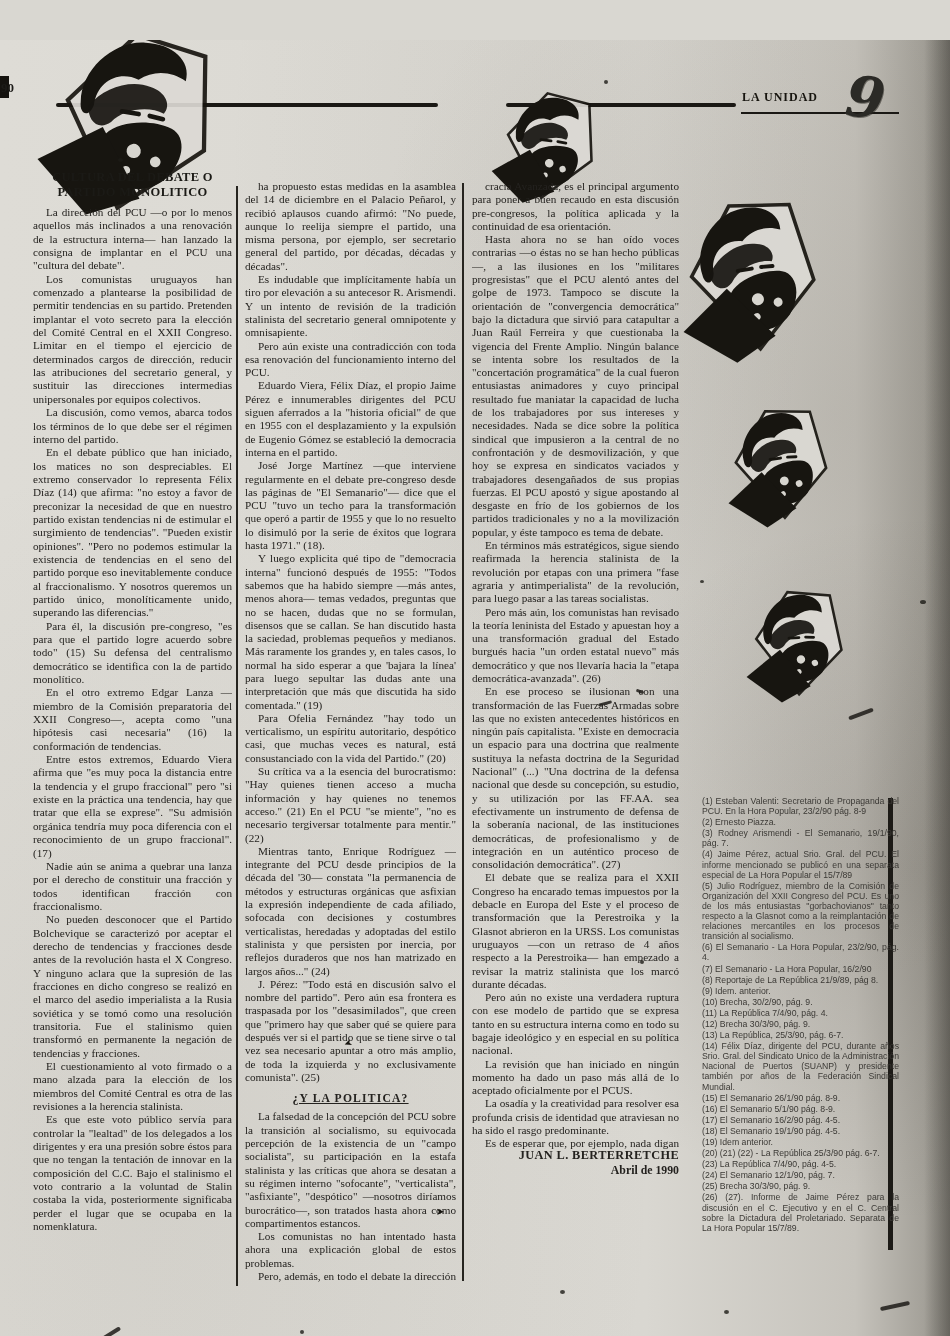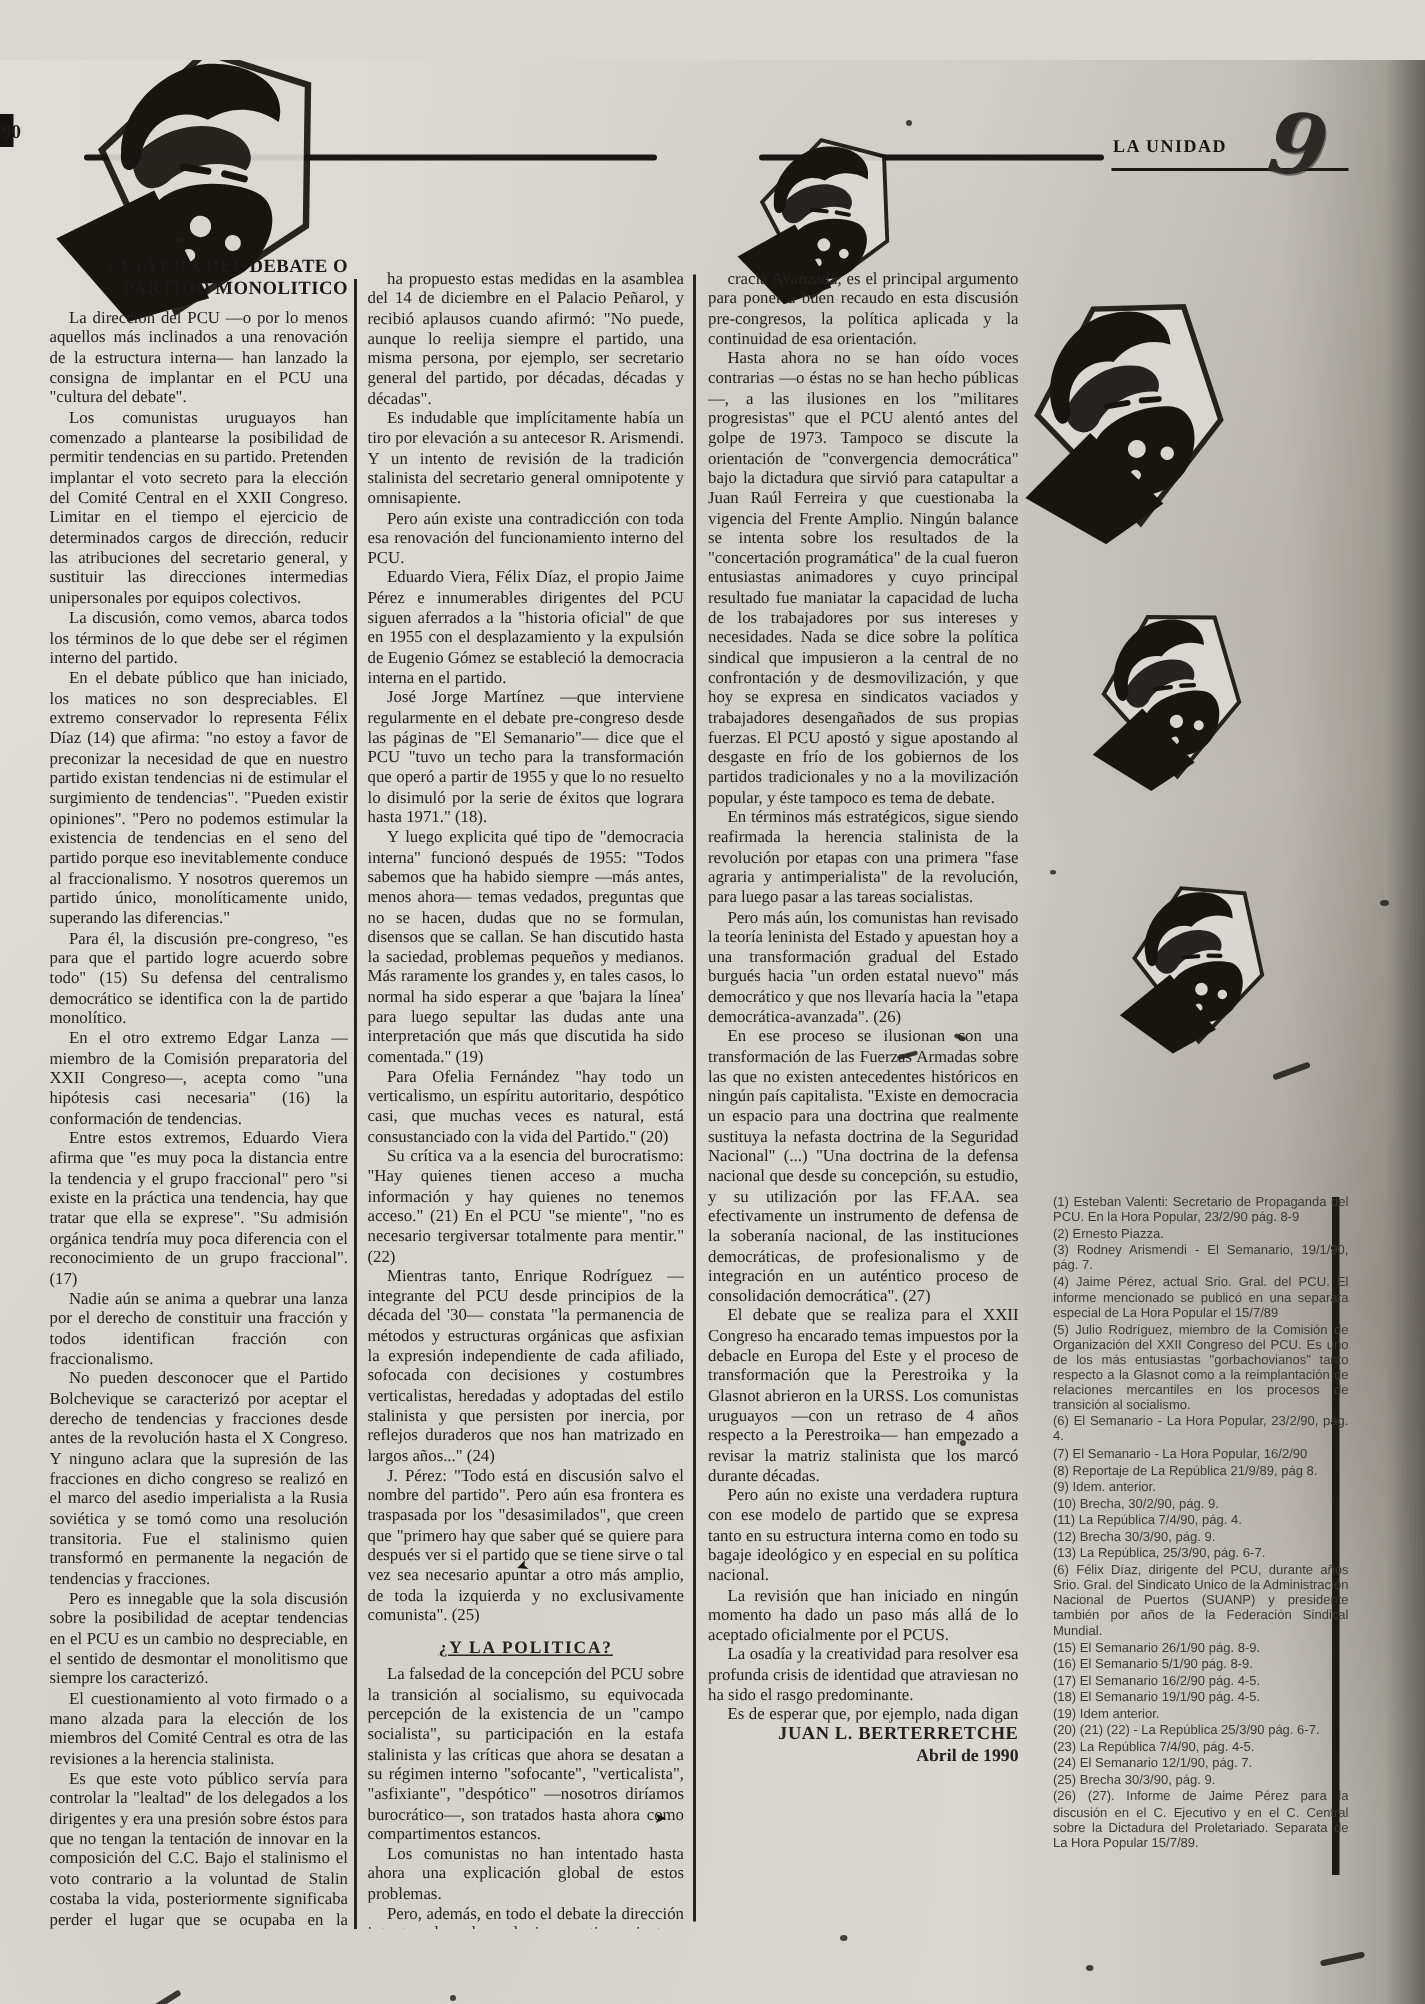--- a/index.html
+++ b/index.html
@@ -27,21 +27,21 @@
     font-style:italic;font-weight:bold;font-size:56px;color:#2b2a26;
     transform:rotate(7deg);text-shadow:1px 1px 0 rgba(40,38,32,.55);
   }
   
   .col{position:absolute;text-align:justify;overflow:hidden;}
   .col p{margin:0;text-indent:13px;}
   .col1{left:33px;top:130px;width:199px;height:1118px;font-size:11.2px;line-height:13.35px;}
   .col2{left:245px;top:140px;width:211px;height:1106px;font-size:11.2px;line-height:13.3px;}
   .col3{left:472px;top:140px;width:207px;height:972px;font-size:11.2px;line-height:13.3px;}
   .article-title{margin:0 0 6px;text-align:center;font-size:12.5px;line-height:15px;font-weight:bold;letter-spacing:.3px;text-indent:0;color:#1b1a16;}
-  .article-title span{display:block;text-align:right;}
+  .article-title span{display:block;}
   .mid-heading{margin:8px 0 5px;text-align:center;font-weight:bold;font-size:11.6px;letter-spacing:1.2px;text-indent:0;text-decoration:underline;}
   .signature{position:absolute;left:472px;top:1108px;width:207px;text-align:right;font-weight:bold;}
   .signature .sig-name{font-size:12.3px;letter-spacing:.4px;}
   .signature .sig-date{font-size:11.8px;}
   
   .footnotes{
     position:absolute;left:702px;top:756px;width:197px;height:460px;overflow:hidden;
     font-family:"Liberation Sans",sans-serif;font-size:8.7px;line-height:10.1px;
     color:#3b3935;text-align:justify;
   }
@@ -124,21 +124,20 @@
     <div>
         <p>La dirección del PCU —o por lo menos aquellos más inclinados a una renovación de la estructura interna— han lanzado la consigna de implantar en el PCU una "cultura del debate".</p>
         <p>Los comunistas uruguayos han comenzado a plantearse la posibilidad de permitir tendencias en su partido. Pretenden implantar el voto secreto para la elección del Comité Central en el XXII Congreso. Limitar en el tiempo el ejercicio de determinados cargos de dirección, reducir las atribuciones del secretario general, y sustituir las direcciones intermedias unipersonales por equipos colectivos.</p>
         <p>La discusión, como vemos, abarca todos los términos de lo que debe ser el régimen interno del partido.</p>
         <p>En el debate público que han iniciado, los matices no son despreciables. El extremo conservador lo representa Félix Díaz (14) que afirma: "no estoy a favor de preconizar la necesidad de que en nuestro partido existan tendencias ni de estimular el surgimiento de tendencias". "Pueden existir opiniones". "Pero no podemos estimular la existencia de tendencias en el seno del partido porque eso inevitablemente conduce al fraccionalismo. Y nosotros queremos un partido único, monolíticamente unido, superando las diferencias."</p>
         <p>Para él, la discusión pre-congreso, "es para que el partido logre acuerdo sobre todo" (15) Su defensa del centralismo democrático se identifica con la de partido monolítico.</p>
         <p>En el otro extremo Edgar Lanza —miembro de la Comisión preparatoria del XXII Congreso—, acepta como "una hipótesis casi necesaria" (16) la conformación de tendencias.</p>
         <p>Entre estos extremos, Eduardo Viera afirma que "es muy poca la distancia entre la tendencia y el grupo fraccional" pero "si existe en la práctica una tendencia, hay que tratar que ella se exprese". "Su admisión orgánica tendría muy poca diferencia con el reconocimiento de un grupo fraccional". (17)</p>
         <p>Nadie aún se anima a quebrar una lanza por el derecho de constituir una fracción y todos identifican fracción con fraccionalismo.</p>
         <p>No pueden desconocer que el Partido Bolchevique se caracterizó por aceptar el derecho de tendencias y fracciones desde antes de la revolución hasta el X Congreso. Y ninguno aclara que la supresión de las fracciones en dicho congreso se realizó en el marco del asedio imperialista a la Rusia soviética y se tomó como una resolución transitoria. Fue el stalinismo quien transformó en permanente la negación de tendencias y fracciones.</p>
-        <p>Pero es innegable que la sola discusión sobre la posibilidad de aceptar tendencias en el PCU es un cambio no despreciable, en el sentido de desmontar el monolitismo que siempre los caracterizó.</p>
         <p>El cuestionamiento al voto firmado o a mano alzada para la elección de los miembros del Comité Central es otra de las revisiones a la herencia stalinista.</p>
         <p>Es que este voto público servía para controlar la "lealtad" de los delegados a los dirigentes y era una presión sobre éstos para que no tengan la tentación de innovar en la composición del C.C. Bajo el stalinismo el voto contrario a la voluntad de Stalin costaba la vida, posteriormente significaba perder el lugar que se ocupaba en la nomenklatura.</p>
       </div>
   </div>
 
   <div class="col col2">
     <div>
         <p>ha propuesto estas medidas en la asamblea del 14 de diciembre en el Palacio Peñarol, y recibió aplausos cuando afirmó: "No puede, aunque lo reelija siempre el partido, una misma persona, por ejemplo, ser secretario general del partido, por décadas, décadas y décadas".</p>
         <p>Es indudable que implícitamente había un tiro por elevación a su antecesor R. Arismendi. Y un intento de revisión de la tradición stalinista del secretario general omnipotente y omnisapiente.</p>
         <p>Pero aún existe una contradicción con toda esa renovación del funcionamiento interno del PCU.</p>
@@ -185,21 +184,21 @@
       <p>(4) Jaime Pérez, actual Srio. Gral. del PCU. El informe mencionado se publicó en una separata especial de La Hora Popular el 15/7/89</p>
       <p>(5) Julio Rodríguez, miembro de la Comisión de Organización del XXII Congreso del PCU. Es uno de los más entusiastas "gorbachovianos" tanto respecto a la Glasnot como a la reimplantación de relaciones mercantiles en los procesos de transición al socialismo.</p>
       <p>(6) El Semanario - La Hora Popular, 23/2/90, pág. 4.</p>
       <p>(7) El Semanario - La Hora Popular, 16/2/90</p>
       <p>(8) Reportaje de La República 21/9/89, pág 8.</p>
       <p>(9) Idem. anterior.</p>
       <p>(10) Brecha, 30/2/90, pág. 9.</p>
       <p>(11) La República 7/4/90, pág. 4.</p>
       <p>(12) Brecha 30/3/90, pág. 9.</p>
       <p>(13) La República, 25/3/90, pág. 6-7.</p>
-      <p>(6) Félix Díaz, dirigente del PCU, durante años Srio. Gral. del Sindicato Unico de la Administración Nacional de Puertos (SUANP) y presidente también por años de la Federación Sindical Mundial.</p>
+      <p>(14) Félix Díaz, dirigente del PCU, durante años Srio. Gral. del Sindicato Unico de la Administración Nacional de Puertos (SUANP) y presidente también por años de la Federación Sindical Mundial.</p>
       <p>(15) El Semanario 26/1/90 pág. 8-9.</p>
       <p>(16) El Semanario 5/1/90 pág. 8-9.</p>
       <p>(17) El Semanario 16/2/90 pág. 4-5.</p>
       <p>(18) El Semanario 19/1/90 pág. 4-5.</p>
       <p>(19) Idem anterior.</p>
       <p>(20) (21) (22) - La República 25/3/90 pág. 6-7.</p>
       <p>(23) La República 7/4/90, pág. 4-5.</p>
       <p>(24) El Semanario 12/1/90, pág. 7.</p>
       <p>(25) Brecha 30/3/90, pág. 9.</p>
       <p>(26) (27). Informe de Jaime Pérez para la discusión en el C. Ejecutivo y en el C. Central sobre la Dictadura del Proletariado. Separata de La Hora Popular 15/7/89.</p>

